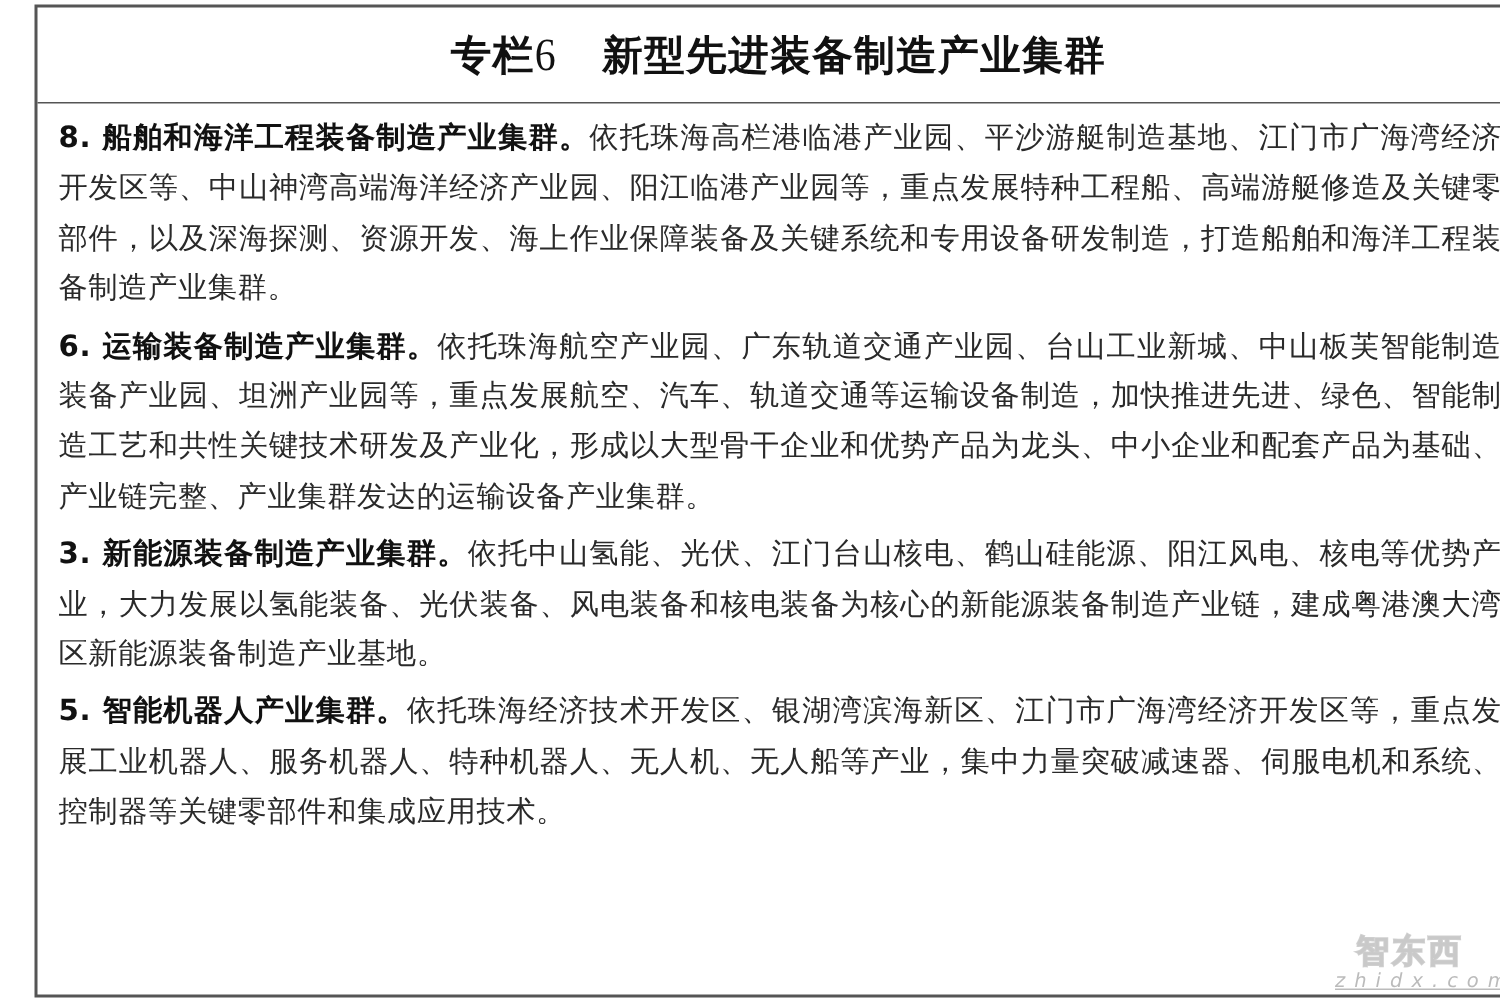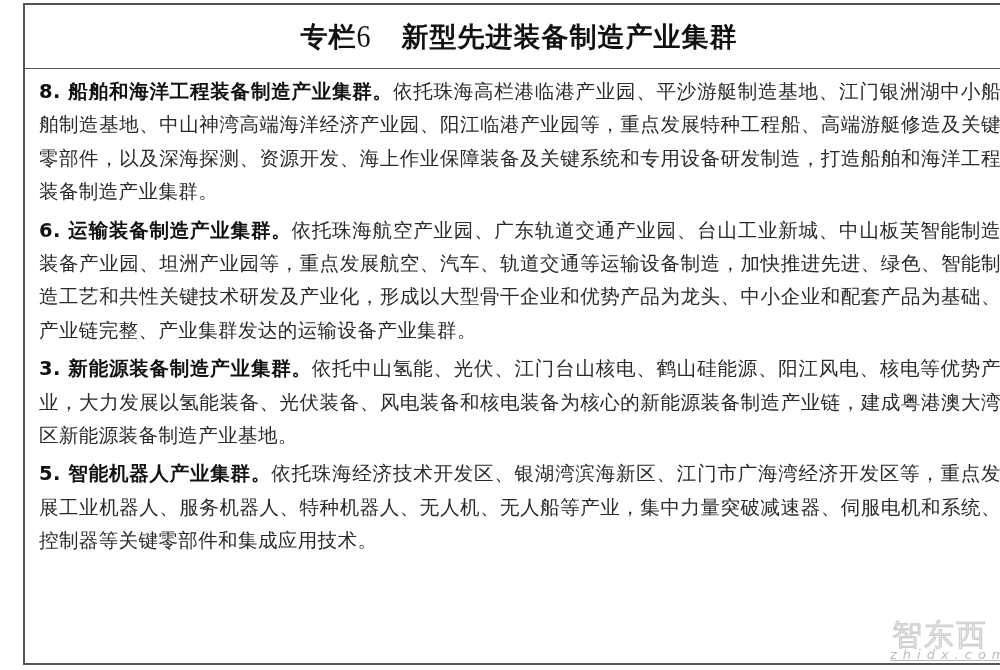--- a/index.html
+++ b/index.html
@@ -70,22 +70,22 @@
       right: 10px;
       bottom: 8px;
       width: 100px;
       height: 42px;
       text-align: center;
       color: rgba(200,200,200,0.75);
       font-family: "DejaVu Sans", sans-serif;
       pointer-events: none;
     }
     .watermark .wm-main {
-      font-size: 30px;
-      font-weight: normal;
+      font-size: 22px;
+      font-weight: bold;
       line-height: 30px;
       letter-spacing: 2px;
       color: rgba(225,225,225,0.85);
       -webkit-text-stroke: 1px rgba(190,190,190,0.7);
     }
     .watermark .wm-sub {
       font-size: 13px;
       letter-spacing: 6px;
       line-height: 10px;
       color: rgba(170,170,170,0.8);
@@ -97,21 +97,21 @@
 <body>
 
 <div class="box">
   <div class="header">
     <div class="title">
       <span>专栏</span><span class="num">6</span><span>新型先进装备制造产业集群</span>
     </div>
   </div>
   <div class="content">
     <p class="item">
-      <span class="lead">8. 船舶和海洋工程装备制造产业集群。</span><span class="body">依托珠海高栏港临港产业园、平沙游艇制造基地、江门银洲湖中小船舶制造基地、中山神湾高端海洋经济产业园、阳江临港产业园等，重点发展特种工程船、高端游艇修造及关键零部件，以及深海探测、资源开发、海上作业保障装备及关键系统和专用设备研发制造，打造船舶和海洋工程装备制造产业集群。</span>
+      <span class="lead">8. 船舶和海洋工程装备制造产业集群。</span><span class="body">依托珠海高栏港临港产业园、平沙游艇制造基地、江门市广海湾经济开发区等、中山神湾高端海洋经济产业园、阳江临港产业园等，重点发展特种工程船、高端游艇修造及关键零部件，以及深海探测、资源开发、海上作业保障装备及关键系统和专用设备研发制造，打造船舶和海洋工程装备制造产业集群。</span>
     </p>
     <p class="item">
       <span class="lead">6. 运输装备制造产业集群。</span><span class="body">依托珠海航空产业园、广东轨道交通产业园、台山工业新城、中山板芙智能制造装备产业园、坦洲产业园等，重点发展航空、汽车、轨道交通等运输设备制造，加快推进先进、绿色、智能制造工艺和共性关键技术研发及产业化，形成以大型骨干企业和优势产品为龙头、中小企业和配套产品为基础、产业链完整、产业集群发达的运输设备产业集群。</span>
     </p>
     <p class="item">
       <span class="lead">3. 新能源装备制造产业集群。</span><span class="body">依托中山氢能、光伏、江门台山核电、鹤山硅能源、阳江风电、核电等优势产业，大力发展以氢能装备、光伏装备、风电装备和核电装备为核心的新能源装备制造产业链，建成粤港澳大湾区新能源装备制造产业基地。</span>
     </p>
     <p class="item">
       <span class="lead">5. 智能机器人产业集群。</span><span class="body">依托珠海经济技术开发区、银湖湾滨海新区、江门市广海湾经济开发区等，重点发展工业机器人、服务机器人、特种机器人、无人机、无人船等产业，集中力量突破减速器、伺服电机和系统、控制器等关键零部件和集成应用技术。</span>
     </p>

